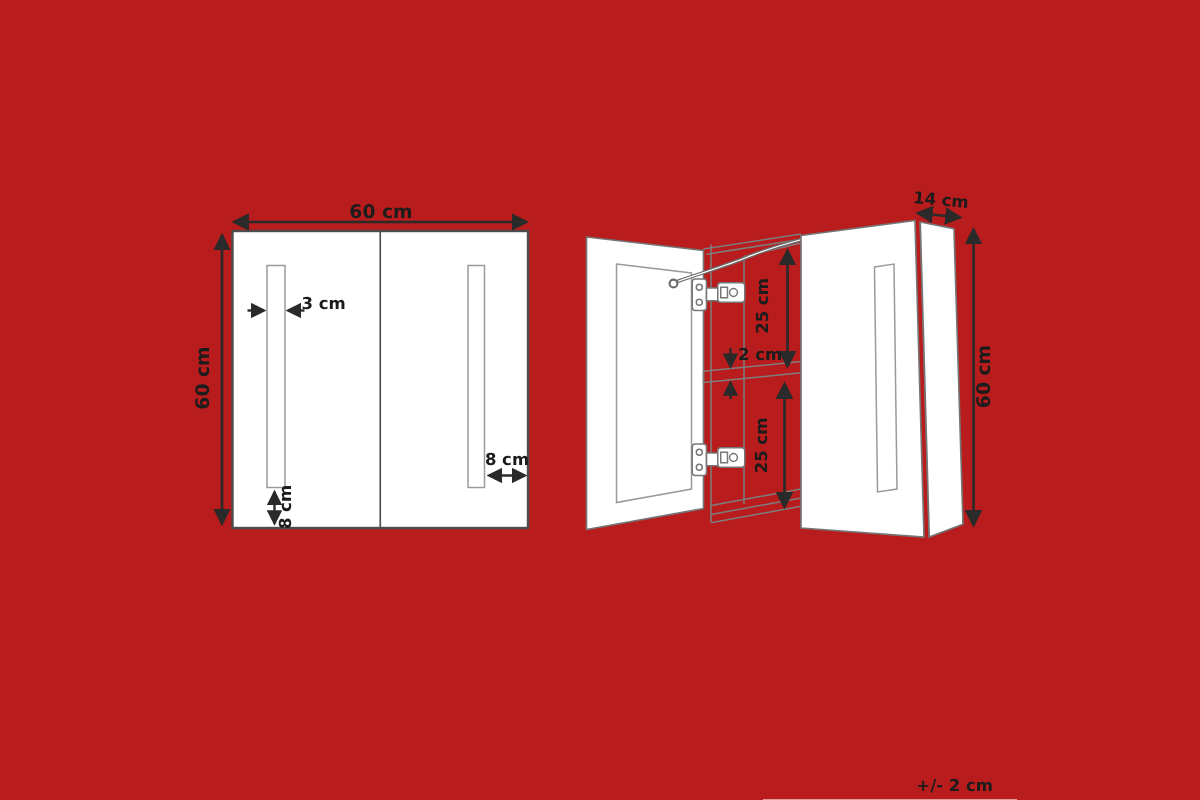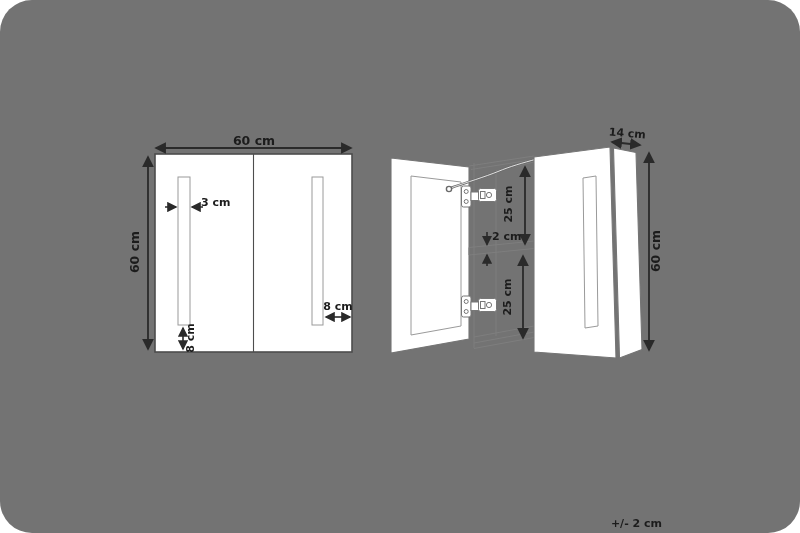--- a/index.html
+++ b/index.html
@@ -1,23 +1,22 @@
 <!DOCTYPE html>
 <html><head>
 <meta charset="utf-8">
 <style>
   html, body { margin: 0; padding: 0; background: #ffffff; }
   .stage {
     position: relative;
     width: 800px;
     height: 533px;
-    background: #737373;
+    background: #b91c1c;
     font-family: "DejaVu Sans", "Liberation Sans", sans-serif;
     overflow: hidden;
-    border-radius: 32px;
   }
   svg { display: block; }
   text {
     font-family: "DejaVu Sans", "Liberation Sans", sans-serif;
     font-weight: bold;
     fill: #1c1c1c;
   }
   .dim-label   { font-size: 12.5px; }
   .dim-label-sm{ font-size: 11px; }
   .dim-line    { stroke: #2a2a2a; stroke-width: 1.8; fill: none; }

